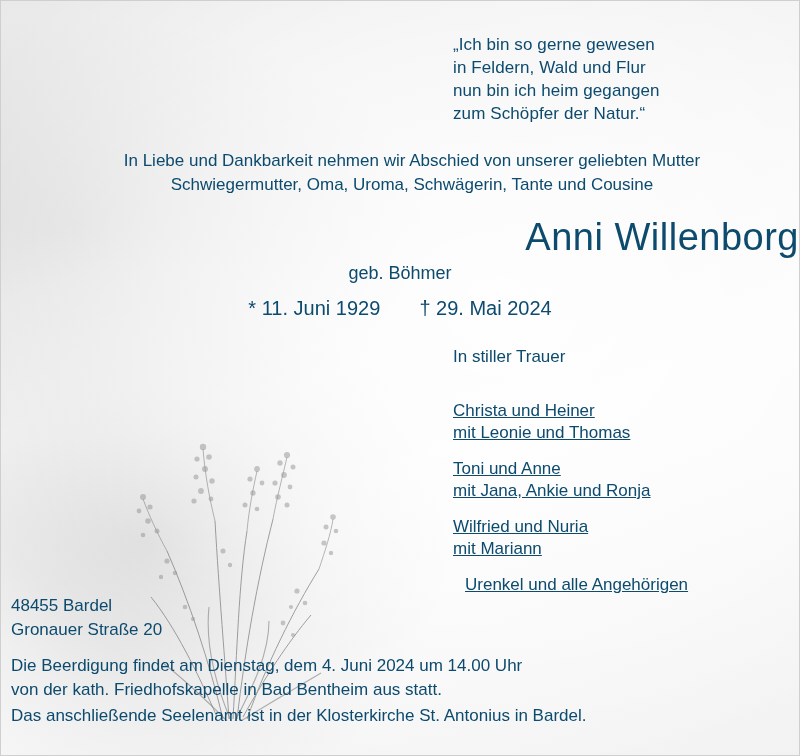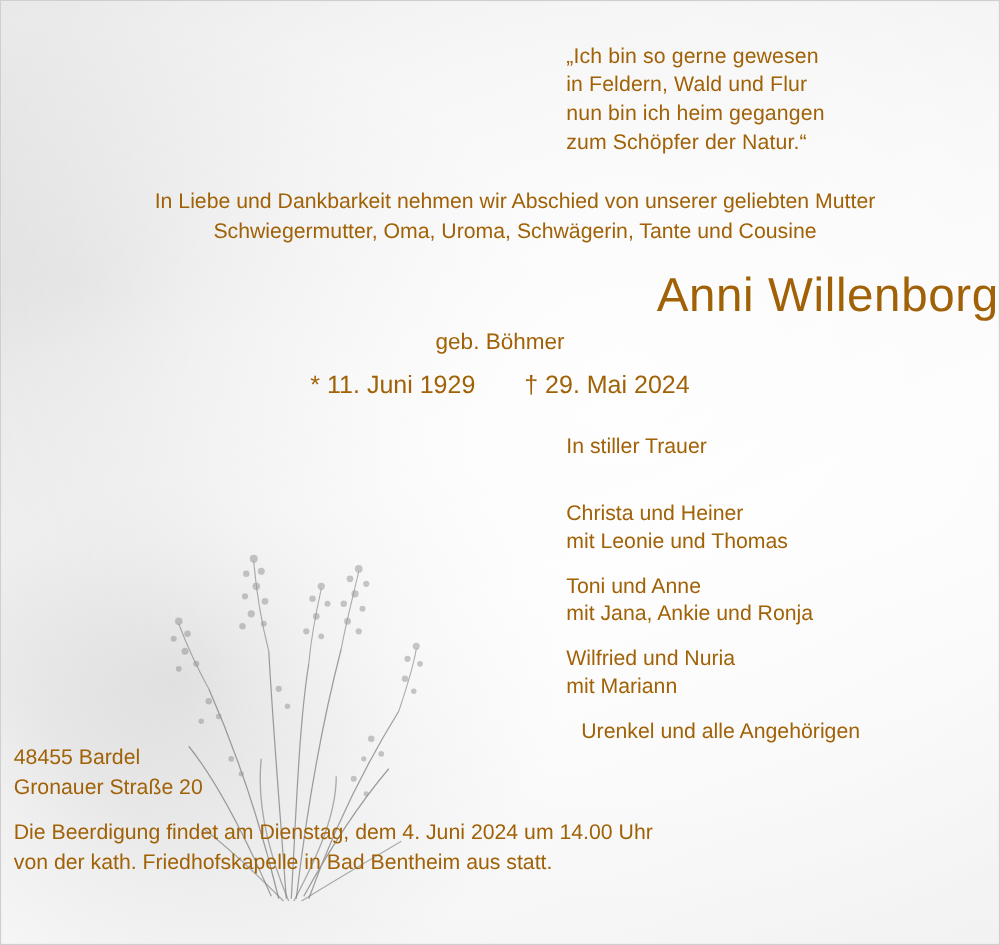--- a/index.html
+++ b/index.html
@@ -7,21 +7,21 @@
     padding: 0;
     background: #ffffff;
   }
   .page {
     position: relative;
     width: 800px;
     height: 756px;
     margin: 0 auto;
     background: #f3f3f3;
     font-family: "Liberation Sans", sans-serif;
-    color: #a16207;
+    color: #0c4a6e;
     overflow: hidden;
     border: 1px solid #cfcfcf;
     box-sizing: border-box;
   }
   
   .bg-wash {
     position: absolute;
     inset: 0;
     background:
       radial-gradient(ellipse 420px 380px at 18% 72%, rgba(150,150,150,0.35) 0%, rgba(190,190,190,0.18) 42%, rgba(255,255,255,0) 72%),
@@ -104,21 +104,21 @@
   .dates .sep { display: inline-block; width: 28px; }
 
   .mourners {
     position: absolute;
     left: 452px;
     top: 345px;
     font-size: 17px;
     line-height: 22px;
   }
   .mourners .lead { margin-bottom: 32px; }
-  .mourners .group { margin-bottom: 14px; white-space: pre-line; }
+  .mourners .group { margin-bottom: 14px; white-space: pre-line; text-decoration: underline; }
   .mourners .last { margin-bottom: 0; margin-left: 12px; }
 
   .address {
     position: absolute;
     left: 10px;
     top: 593px;
     font-size: 17px;
     line-height: 24px;
     white-space: pre-line;
   }
@@ -249,14 +249,15 @@
 mit Mariann</div>
       <div class="group last">Urenkel und alle Angehörigen</div>
     </div>
 
     <div class="address">48455 Bardel
 Gronauer Straße 20</div>
 
     <div class="funeral">Die Beerdigung findet am Dienstag, dem 4. Juni 2024 um 14.00 Uhr
 von der kath. Friedhofskapelle in Bad Bentheim aus statt.</div>
 
+    <div class="seelenamt">Das anschließende Seelenamt ist in der Klosterkirche St. Antonius in Bardel.</div>
   </div>
 </div>
 
 </body></html>

